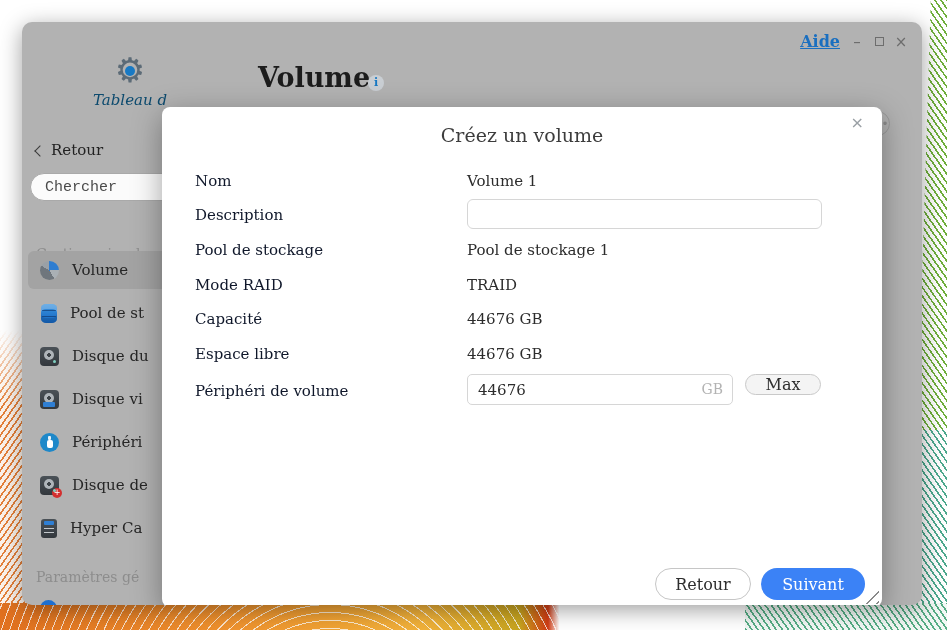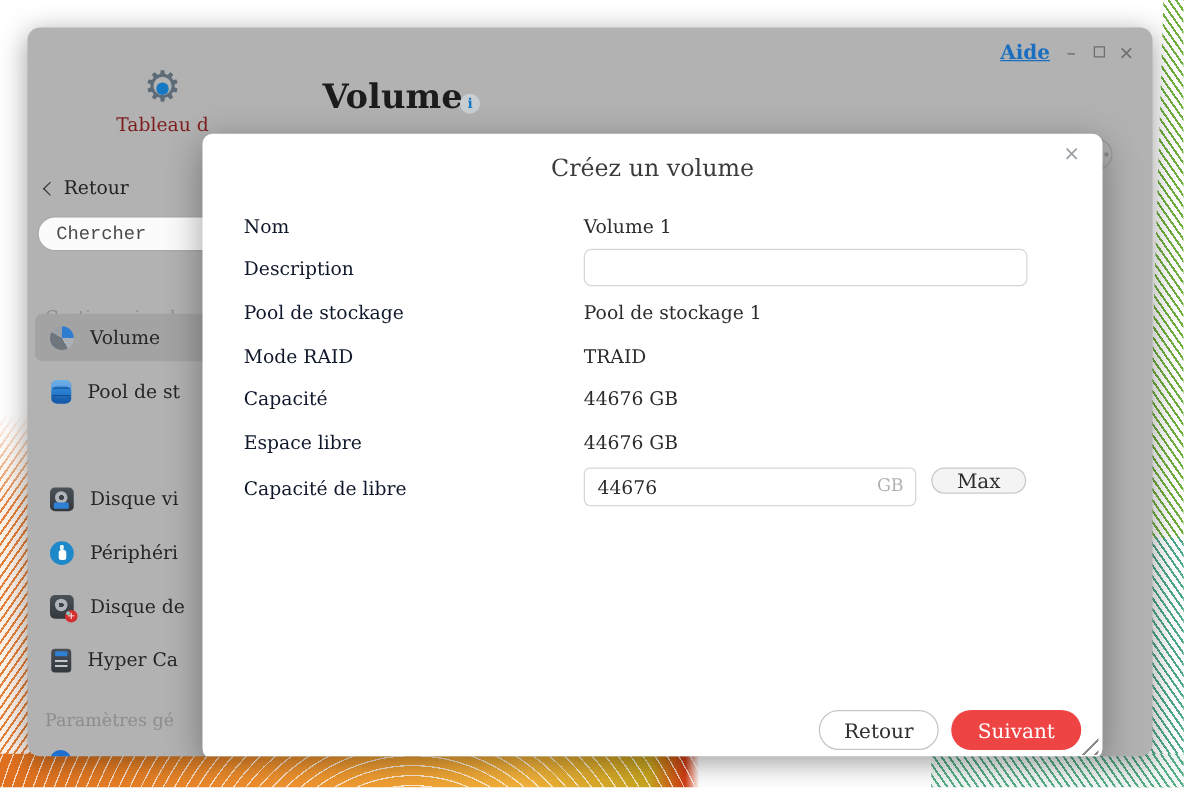--- a/index.html
+++ b/index.html
@@ -29,21 +29,21 @@
   .titlebar-right { position:absolute; top:8px; right:10px; display:flex; align-items:center; }
   .help-link { color:#1a6fc0; font-size:16px; font-weight:bold; text-decoration:underline; cursor:pointer; padding:2px 6px; }
   .win-btn { width:22px; height:22px; display:flex; align-items:center; justify-content:center;
     color:#6d6d6d; font-size:15px; font-family:"DejaVu Sans",sans-serif; cursor:pointer; }
   .maximize-glyph { width:9px; height:9px; border:1.3px solid #6d6d6d; }
 
   .dashboard { position:absolute; left:40px; top:30px; width:136px; text-align:center; cursor:pointer; }
   .gear { position:relative; font-size:34px; line-height:36px; color:#5c6b77; font-family:"DejaVu Sans",sans-serif; }
   .gear::after { content:""; position:absolute; left:50%; top:19px; transform:translate(-50%,-50%);
     width:10px; height:10px; border-radius:50%; background:#1779c4; }
-  .dashboard-label { font-size:15px; color:#7f1d1d; margin-top:3px; }
+  .dashboard-label { font-size:15px; color:#0c4a6e; margin-top:3px;font-style:italic; }
 
   .page-title { position:absolute; left:236px; top:40px; font-size:27px; font-weight:bold; color:#1c1c1c; }
   .info-icon { position:absolute; left:346px; top:53px; width:16px; height:16px; border-radius:50%;
     background:#c9ced3; color:#1779c4; font-size:11px; font-weight:bold; text-align:center; line-height:16px; cursor:pointer; }
 
   .more-btn { position:absolute; right:32px; top:89px; width:25px; height:25px; border-radius:50%;
     border:1.5px solid #9b9b9b; color:#8d8d8d; font-size:12px; letter-spacing:1px;
     display:flex; align-items:center; justify-content:center; cursor:pointer; font-family:"DejaVu Sans",sans-serif; }
 
   
@@ -118,21 +118,21 @@
     padding:0 34px 0 10px; font-family:"DejaVu Serif","Liberation Serif",serif; font-size:15px; color:#2c2c2c; background:#fff; }
   .cap-unit { position:absolute; right:10px; top:7px; font-size:14px; color:#b3b3b3; pointer-events:none;margin-left:23px; }
   .max-btn { position:absolute; left:583px; top:267px; width:76px; height:21px;
     background:#f4f4f4; border:1px solid #c9c9c9; border-radius:16px;
     font-family:"DejaVu Serif","Liberation Serif",serif; font-size:16px; color:#2e2e2e; cursor:pointer; }
 
   .btn-row-back { position:absolute; left:493px; top:461px; width:96px; height:32px;
     background:#fff; border:1px solid #c6c6c6; border-radius:16px;
     font-family:"DejaVu Serif","Liberation Serif",serif; font-size:16px; color:#2e2e2e; cursor:pointer; }
   .btn-row-next { position:absolute; left:599px; top:461px; width:104px; height:32px;
-    background:#ef4444; border:none; border-radius:16px;
+    background:#3b82f6; border:none; border-radius:16px;
     font-family:"DejaVu Serif","Liberation Serif",serif; font-size:16px; color:#fff; cursor:pointer; }
 
   .resize-handle { position:absolute; right:3px; bottom:3px; width:14px; height:14px; cursor:nwse-resize;
     background:repeating-linear-gradient(135deg,transparent 0 3px,#8a8a8a 3px 4.5px,transparent 4.5px 7px);
     clip-path:polygon(100% 0,100% 100%,0 100%); }
 </style>
 </head>
 <body>
 
 <div class="wp-right"></div>
@@ -173,20 +173,24 @@
   <div class="section-label" style="top:224px">Gestionnaire d</div>
 
   <div class="side-item selected" style="top:229px">
     <span class="ic ic-pie"></span>
     <span class="side-label">Volume</span>
   </div>
   <div class="side-item" style="top:272px">
     <span class="ic ic-db"></span>
     <span class="side-label">Pool de st</span>
   </div>
+  <div class="side-item" style="top:315px">
+    <span class="ic ic-hdd"></span>
+    <span class="side-label">Disque du</span>
+  </div>
   <div class="side-item" style="top:401px">
     <span class="ic ic-usb"></span>
     <span class="side-label">Périphéri</span>
   </div>
   <div class="side-item" style="top:358px">
     <span class="ic ic-hdd ic-vhd"></span>
     <span class="side-label">Disque vi</span>
   </div>
   <div class="side-item" style="top:444px">
     <span class="ic ic-hdd ic-hddplus">
@@ -217,21 +221,21 @@
 
     <span class="f-label" style="top:169px">Mode RAID</span>
     <span class="f-value" style="top:169px">TRAID</span>
 
     <span class="f-label" style="top:203px">Capacité</span>
     <span class="f-value" style="top:203px">44676 GB</span>
 
     <span class="f-label" style="top:238px">Espace libre</span>
     <span class="f-value" style="top:238px">44676 GB</span>
 
-    <span class="f-label" style="top:275px">Capacité de libre</span>
+    <span class="f-label" style="top:275px">Périphéri de volume</span>
     <span class="cap-wrap">
       <input class="cap-input" type="text" value="44676" style="">
       <span class="cap-unit">GB</span>
     </span>
     <button class="max-btn">Max</button>
 
     <button class="btn-row-back">Retour</button>
     <button class="btn-row-next">Suivant</button>
 
     <div class="resize-handle"></div>

